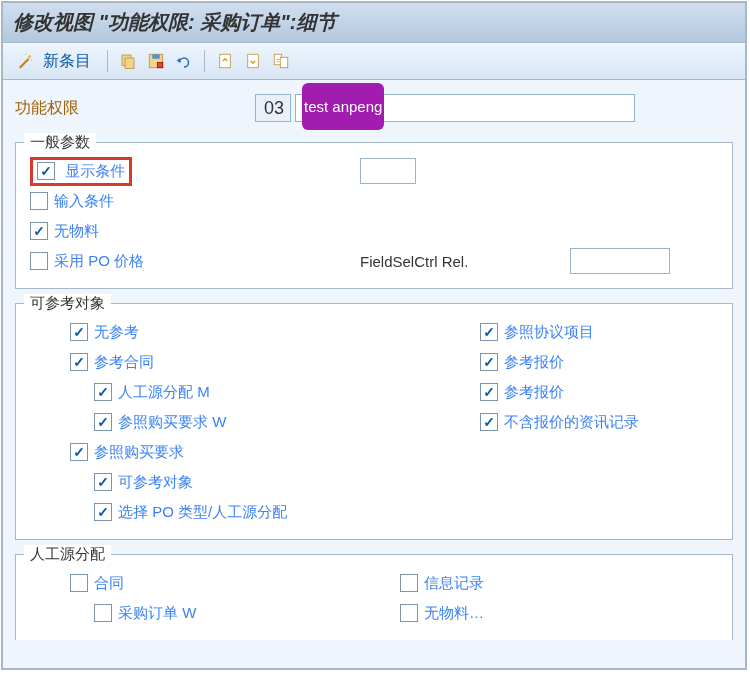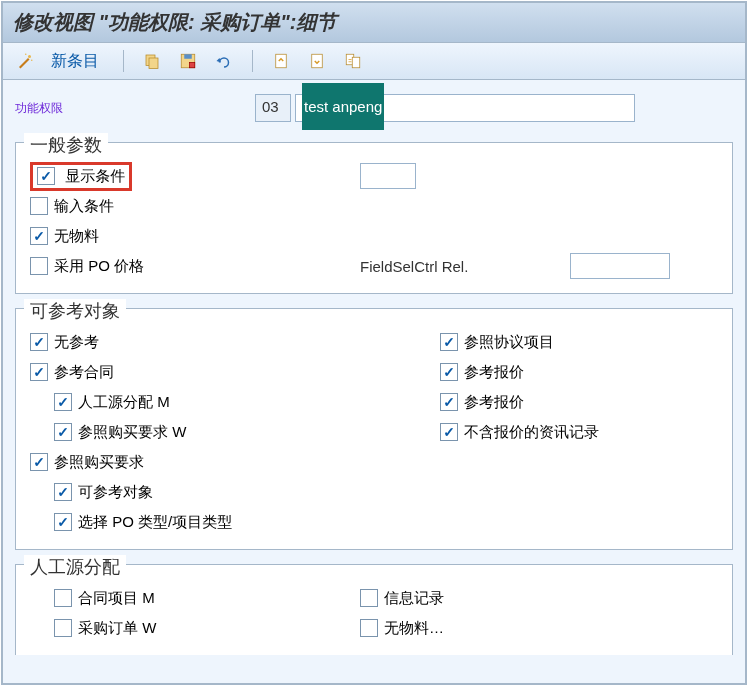--- a/index.html
+++ b/index.html
@@ -1,45 +1,45 @@
 <!DOCTYPE html>
 <html><head>
 <meta charset="utf-8">
 <style>
 * { box-sizing: border-box; margin: 0; padding: 0; }
 body { font-family: Arial, "Microsoft YaHei", sans-serif; font-size: 15px; background: #fff; width: 750px; height: 700px; overflow: hidden; color: #333; }
 .window { border: 2px solid #a5b7c9; width: 746px; margin: 1px; }
 .title-bar { background: linear-gradient(#d0dfef, #b3c8de); padding: 6px 10px; font-size: 20px; font-style: italic; font-weight: bold; color: #333; border-bottom: 1px solid #a5b7c9; }
-.toolbar { background: linear-gradient(#eef5fd, #d8e6f5); padding: 6px 10px; display: flex; align-items: center; gap: 12px; border-bottom: 1px solid #a5b7c9; }
+.toolbar { background: linear-gradient(#eef5fd, #d8e6f5); padding: 6px 10px; display: flex; align-items: center; gap: 4px; border-bottom: 1px solid #a5b7c9; }
 .tb-btn { width: 24px; height: 24px; display: inline-flex; align-items: center; justify-content: center; cursor: pointer; }
 .tb-btn svg { width: 18px; height: 18px; }
 .new-entry { color: #0a5aa8; font-size: 16px; margin: 0 8px 0 2px; cursor: pointer; }
 .sep { width: 1px; height: 22px; background: #a5b7c9; margin: 0 4px; }
 .content { padding: 14px 12px; background: #eef5fd; }
 .field-row { display: flex; align-items: center; margin-bottom: 20px; }
-.field-label { width: 240px; font-size: 12px; color: #6d28d9; }
-.code-box { width: 36px; height: 28px; background: #e8f0f9; border: 1px solid #9ab3cc; text-align: left; padding: 3px 6px; font-size: 15px; }
+.field-label { width: 240px; font-size: 16px; color: #a16207; }
+.code-box { width: 36px; height: 28px; background: #e8f0f9; border: 1px solid #9ab3cc; text-align: right; padding: 3px 6px; font-size: 18px; }
 .desc-box { width: 340px; height: 28px; border: 1px solid #9ab3cc; background: #fff; padding: 3px 6px; font-size: 15px; margin-left: 4px; }
-.desc-box .sel { background: #0f766e; color: #fff; padding: 15px 2px; }
+.desc-box .sel { background: #a21caf; color: #fff; padding: 15px 2px; border-radius: 6px; }
 .panel { border: 1px solid #a5b7c9; background: #fff; margin-bottom: 14px; }
-.panel-title { font-size: 18px; color: #333; padding: 0 6px; position: relative; top: -10px; left: 8px; background: #fff; display: inline-block; }
+.panel-title { font-size: 15px; color: #333; padding: 0 6px; position: relative; top: -10px; left: 8px; background: #fff; display: inline-block; }
 .panel-body { padding: 0 14px 12px 14px; margin-top: -6px; }
 .row { display: flex; align-items: center; min-height: 30px; }
 .col-left { width: 330px; display: flex; align-items: center; }
 .col-mid { width: 210px; font-size: 15px; }
 .col-right { }
 .cb { width: 18px; height: 18px; border: 1px solid #7a94ad; background: #fff; display: inline-flex; align-items: center; justify-content: center; margin-right: 6px; cursor: pointer; flex-shrink: 0; }
 .cb.checked::after { content: "✓"; font-size: 14px; color: #0a5aa8; font-weight: bold; line-height: 1; }
-.lbl { font-size: 15px; color: #000000; cursor: default; }
+.lbl { font-size: 15px; color: #3b82f6; cursor: default; }
 .indent1 { padding-left: 24px; }
 .indent2 { padding-left: 24px; }
 .small-input { width: 56px; height: 26px; border: 1px solid #9ab3cc; background: #fff; }
 .long-input { width: 100px; height: 26px; border: 1px solid #9ab3cc; background: #fff; }
 .highlight { border: 3px solid #d9392b; padding: 2px 4px; }
-.two-col { display: flex; }
+.two-col { display: flex; margin-left: 40px; }
 .two-col .left-col { width: 410px; }
 .two-col .right-col { flex: 1; }
 .rc-row { display: flex; align-items: center; min-height: 30px; }
 </style>
 </head>
 <body>
 
 <div class="window">
   <div class="title-bar">修改视图 "功能权限: 采购订单":细节</div>
 
@@ -161,21 +161,21 @@
           <div class="rc-row">
               <span class="cb checked"></span>
               <span class="lbl">参照购买要求</span>
             </div>
           <div class="rc-row indent1">
               <span class="cb checked"></span>
               <span class="lbl">可参考对象</span>
             </div>
           <div class="rc-row indent1">
               <span class="cb checked"></span>
-              <span class="lbl">选择 PO 类型/项目类型</span>
+              <span class="lbl">选择 PO 类型/人工源分配</span>
             </div>
         </div>
         <div class="right-col">
           <div class="rc-row">
               <span class="cb checked"></span>
               <span class="lbl">参照协议项目</span>
             </div>
           <div class="rc-row">
               <span class="cb checked"></span>
               <span class="lbl">参考报价</span>
@@ -189,23 +189,23 @@
               <span class="lbl">不含报价的资讯记录</span>
             </div>
         </div>
       </div>
     </div>
 
     <div class="panel" style="border-bottom:none;">
       <span class="panel-title">人工源分配</span>
       <div class="panel-body two-col">
         <div class="left-col" style="width:330px;">
-          <div class="rc-row indent2">
-              <span class="cb"></span>
-              <span class="lbl">合同项目 M</span>
+          <div class="rc-row">
+              <span class="cb"></span>
+              <span class="lbl">合同</span>
             </div>
           <div class="rc-row indent2">
               <span class="cb"></span>
               <span class="lbl">采购订单 W</span>
             </div>
         </div>
         <div class="right-col">
           <div class="rc-row">
               <span class="cb"></span>
               <span class="lbl">信息记录</span>

